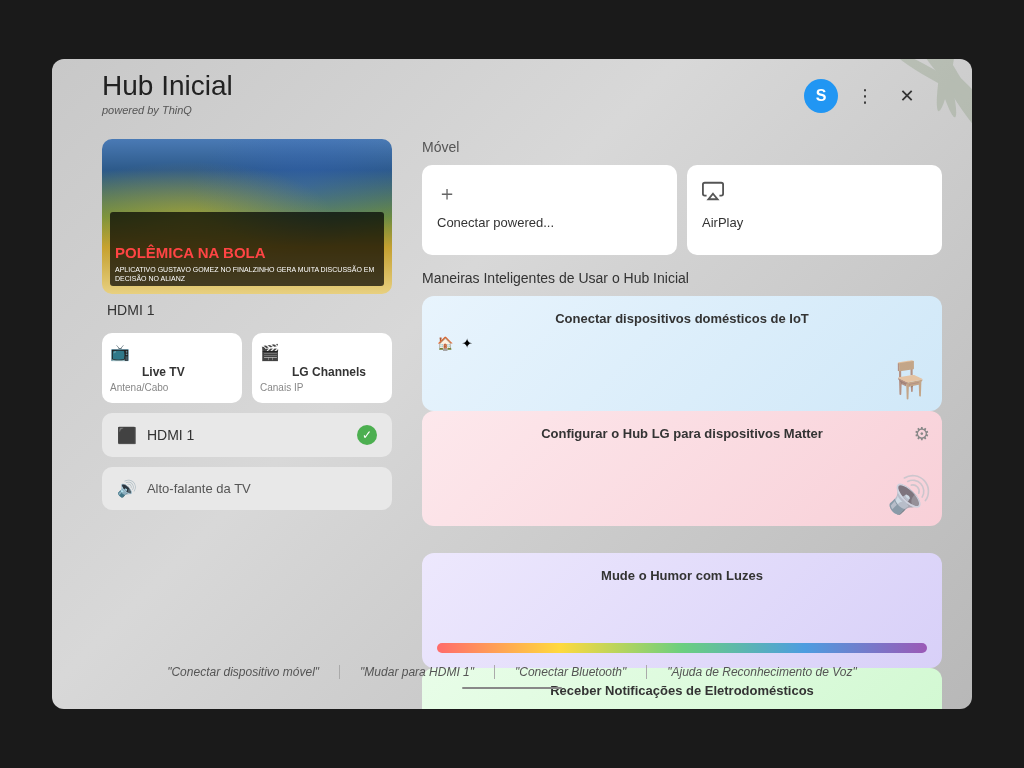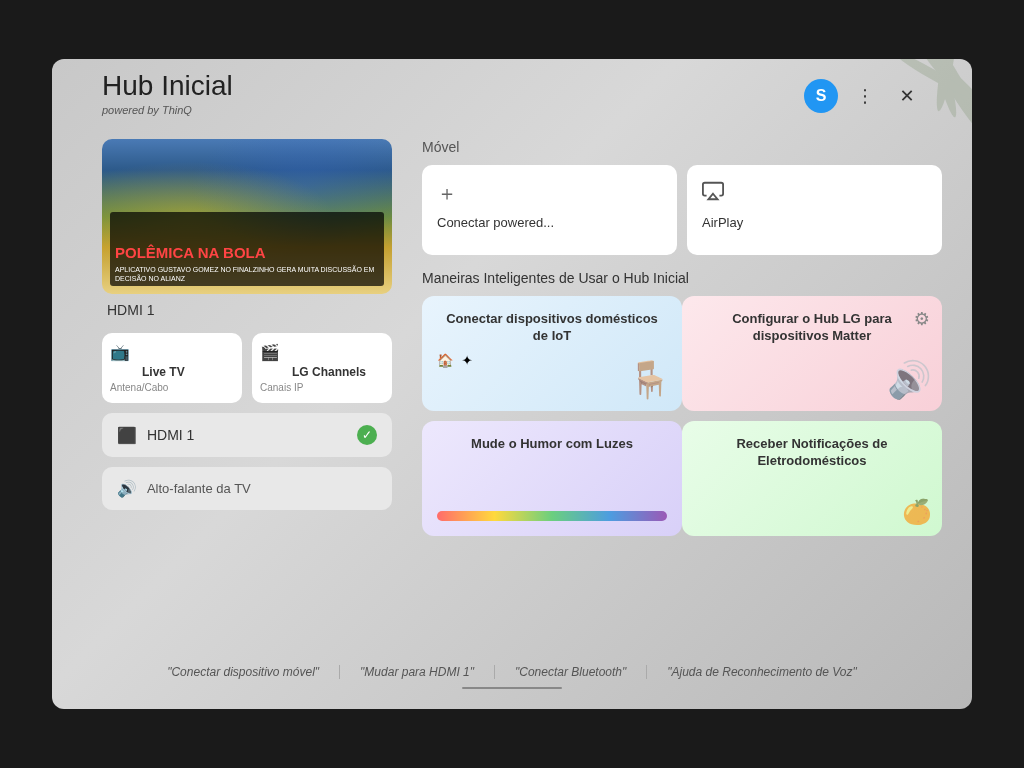--- a/index.html
+++ b/index.html
@@ -288,21 +288,22 @@
 
     .smart-section-label {
       font-size: 14px;
       color: #333;
       margin-bottom: 10px;
       font-weight: 500;
     }
 
     .smart-cards-row {
       display: flex;
-      margin-bottom: 10px;
+      margin-bottom: 27px;
+      flex-direction: column;
     }
 
     .smart-card {
       flex: 1;
       border-radius: 12px;
       padding: 15px;
       cursor: pointer;
       border: none;
       min-height: 115px;
       position: relative;

